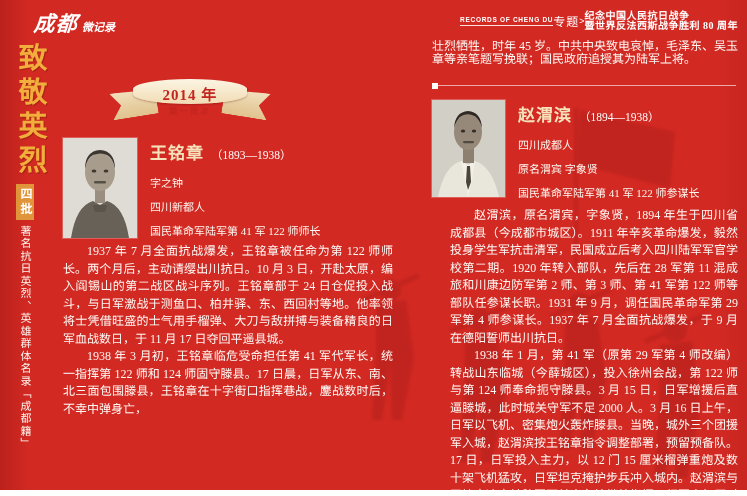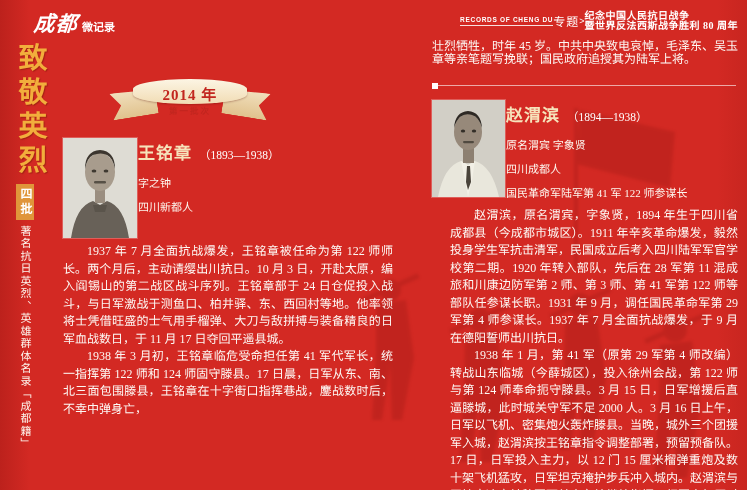--- a/index.html
+++ b/index.html
@@ -14,21 +14,21 @@
     position:absolute; inset:0;
     background:linear-gradient(90deg, rgba(120,10,8,0.25) 0%, rgba(120,10,8,0) 4%, rgba(120,10,8,0) 96%, rgba(120,10,8,0.12) 100%);
     pointer-events:none;
   }
   .bottom-strip { position:absolute; left:0; right:0; bottom:0; height:6px; background:#ffffff; }
 
   
   .header-logo { position:absolute; left:34px; top:7px; display:flex; align-items:flex-end; gap:4px;
     font-family:"Liberation Sans",sans-serif; }
   .logo-main { font-size:21px; font-weight:bold; font-style:italic; letter-spacing:1px; transform:skewX(-4deg); }
-  .logo-sub  { font-size:11px; font-weight:bold; padding-bottom:3px; }
+  .logo-sub  { font-size:11px; font-weight:bold; padding-bottom:3px;font-style:italic; }
 
   .header-right { position:absolute; right:9px; top:11px; display:flex; align-items:center; }
   .records { font-family:"Liberation Sans",sans-serif; font-size:6.5px; font-weight:bold; letter-spacing:0.7px;
     border-bottom:1px solid rgba(255,255,255,0.85); padding-bottom:2px; }
   .topic { font-size:12px; letter-spacing:1px; }
   .arrow { font-size:9px; font-family:"Liberation Sans",sans-serif; }
   .theme { font-size:10px; font-weight:bold; line-height:10px; letter-spacing:0.5px; }
 
   
   .calligraphy { position:absolute; left:12px; top:42px;
@@ -58,21 +58,21 @@
   .ribbon-batch { font-size:8.5px; font-weight:bold; letter-spacing:2px; }
 
   
   .watermark { position:absolute; left:330px; top:90px; width:417px; height:400px;
     opacity:0.20; filter:blur(1.5px); pointer-events:none; }
 
   
   .col-left  { position:absolute; left:63px;  top:138px; width:330px; }
   .col-right { position:absolute; left:432px; top:40px;  width:306px; }
 
-  .profile { display:flex; gap:1px; }
+  .profile { display:flex; gap:13px; }
   .photo { display:block; flex:none; box-shadow:0 0 0 1px rgba(255,255,255,0.25); }
   .pinfo { padding-top:1px; }
   .pname-row { display:flex; align-items:baseline; gap:7px; }
   .pname  { font-size:17px; font-weight:bold; color:#f6e3bb; letter-spacing:1px; }
   .pyears { font-size:11.5px; color:#ffffff; }
   .pmeta  { font-size:11px; margin-top:10px; color:#fdf6ee; }
   .pmeta + .pmeta { margin-top:8px; }
 
   .body { margin-top:5px; font-size:12px; line-height:17.5px; text-align:justify; color:#fdf8f4; }
   .body p { text-indent:2em; }
@@ -163,20 +163,21 @@
         <rect x="31" y="43" width="12" height="2.6" rx="1.3" fill="#575046"></rect>
         <path d="M30,67 L37,67 L44,67 L42,74 L32,74 Z" fill="#5a544b"></path>
       </svg>
       <div class="pinfo">
         <div class="pname-row">
           <span class="pname">王铭章</span>
           <span class="pyears">（1893—1938）</span>
         </div>
         <div class="pmeta">字之钟</div>
         <div class="pmeta">四川新都人</div>
+        <div class="pmeta">国民革命军陆军第 41 军 122 师师长</div>
       </div>
     </div>
     <div class="body">
       <p>1937 年 7 月全面抗战爆发，王铭章被任命为第 122 师师长。两个月后，主动请缨出川抗日。10 月 3 日，开赴太原，编入阎锡山的第二战区战斗序列。王铭章部于 24 日仓促投入战斗，与日军激战于测鱼口、柏井驿、东、西回村等地。他率领将士凭借旺盛的士气用手榴弹、大刀与敌拼搏与装备精良的日军血战数日，于 11 月 17 日夺回平遥县城。</p>
       <p>1938 年 3 月初，王铭章临危受命担任第 41 军代军长，统一指挥第 122 师和 124 师固守滕县。17 日晨，日军从东、南、北三面包围滕县，王铭章在十字街口指挥巷战，鏖战数时后，不幸中弹身亡，</p>
     </div>
   </div>
 
   <div class="col-right">
     <div class="cont-para">壮烈牺牲，时年 45 岁。中共中央致电哀悼，毛泽东、吴玉章等亲笔题写挽联；国民政府追授其为陆军上将。</div>
@@ -198,22 +199,22 @@
         <path d="M22,28 Q23,12 36,11 Q49,12 50,28 Q47,17 40,15 Q33,13 28,17 Q24,21 22,28 Z" fill="#2e2924"></path>
         <ellipse cx="31" cy="31" rx="2.2" ry="1.5" fill="#332e27"></ellipse>
         <ellipse cx="42" cy="31" rx="2.2" ry="1.5" fill="#332e27"></ellipse>
         <rect x="31" y="41" width="11" height="2.2" rx="1.1" fill="#514a40"></rect>
       </svg>
       <div class="pinfo">
         <div class="pname-row">
           <span class="pname">赵渭滨</span>
           <span class="pyears">（1894—1938）</span>
         </div>
+        <div class="pmeta">四川成都人</div>
         <div class="pmeta">原名渭宾  字象贤</div>
-        <div class="pmeta">四川成都人</div>
         <div class="pmeta">国民革命军陆军第 41 军 122 师参谋长</div>
       </div>
     </div>
 
     <div class="body-right">
       <p>赵渭滨，原名渭宾，字象贤，1894 年生于四川省成都县（今成都市城区）。1911 年辛亥革命爆发，毅然投身学生军抗击清军，民国成立后考入四川陆军军官学校第二期。1920 年转入部队，先后在 28 军第 11 混成旅和川康边防军第 2 师、第 3 师、第 41 军第 122 师等部队任参谋长职。1931 年 9 月，调任国民革命军第 29 军第 4 师参谋长。1937 年 7 月全面抗战爆发，于 9 月在德阳誓师出川抗日。</p>
       <p>1938 年 1 月，第 41 军（原第 29 军第 4 师改编）转战山东临城（今薛城区），投入徐州会战，第 122 师与第 124 师奉命扼守滕县。3 月 15 日，日军增援后直逼滕城，此时城关守军不足 2000 人。3 月 16 日上午，日军以飞机、密集炮火轰炸滕县。当晚，城外三个团援军入城，赵渭滨按王铭章指令调整部署，预留预备队。17 日，日军投入主力，以 12 门 15 厘米榴弹重炮及数十架飞机猛攻，日军坦克掩护步兵冲入城内。赵渭滨与王铭章决定转移至西关火车站继续指挥，行至电灯厂时遭日军机枪扫射，王铭章中弹殉国，赵渭滨身中数弹重伤倒地，最终于铁路旁牺牲。年仅 45 岁。国民政府追授其为陆军少将。</p>
     </div>
   </div>
 

